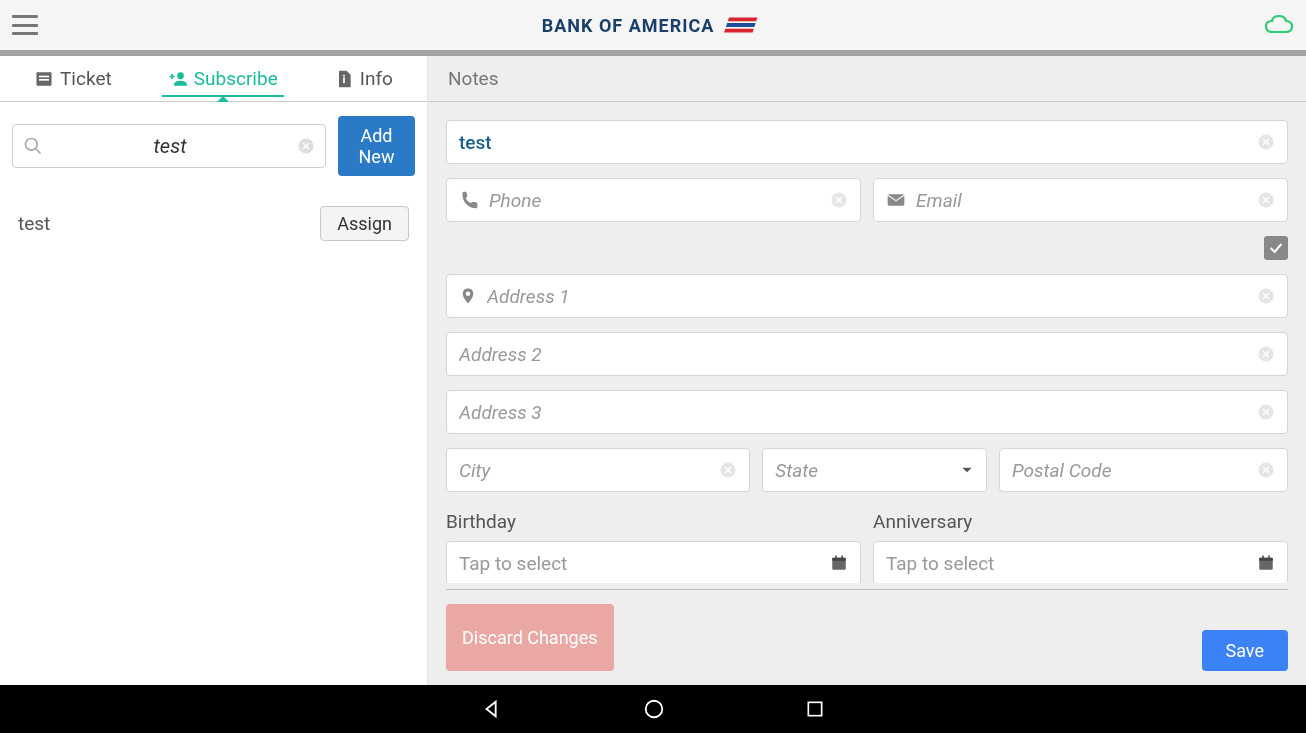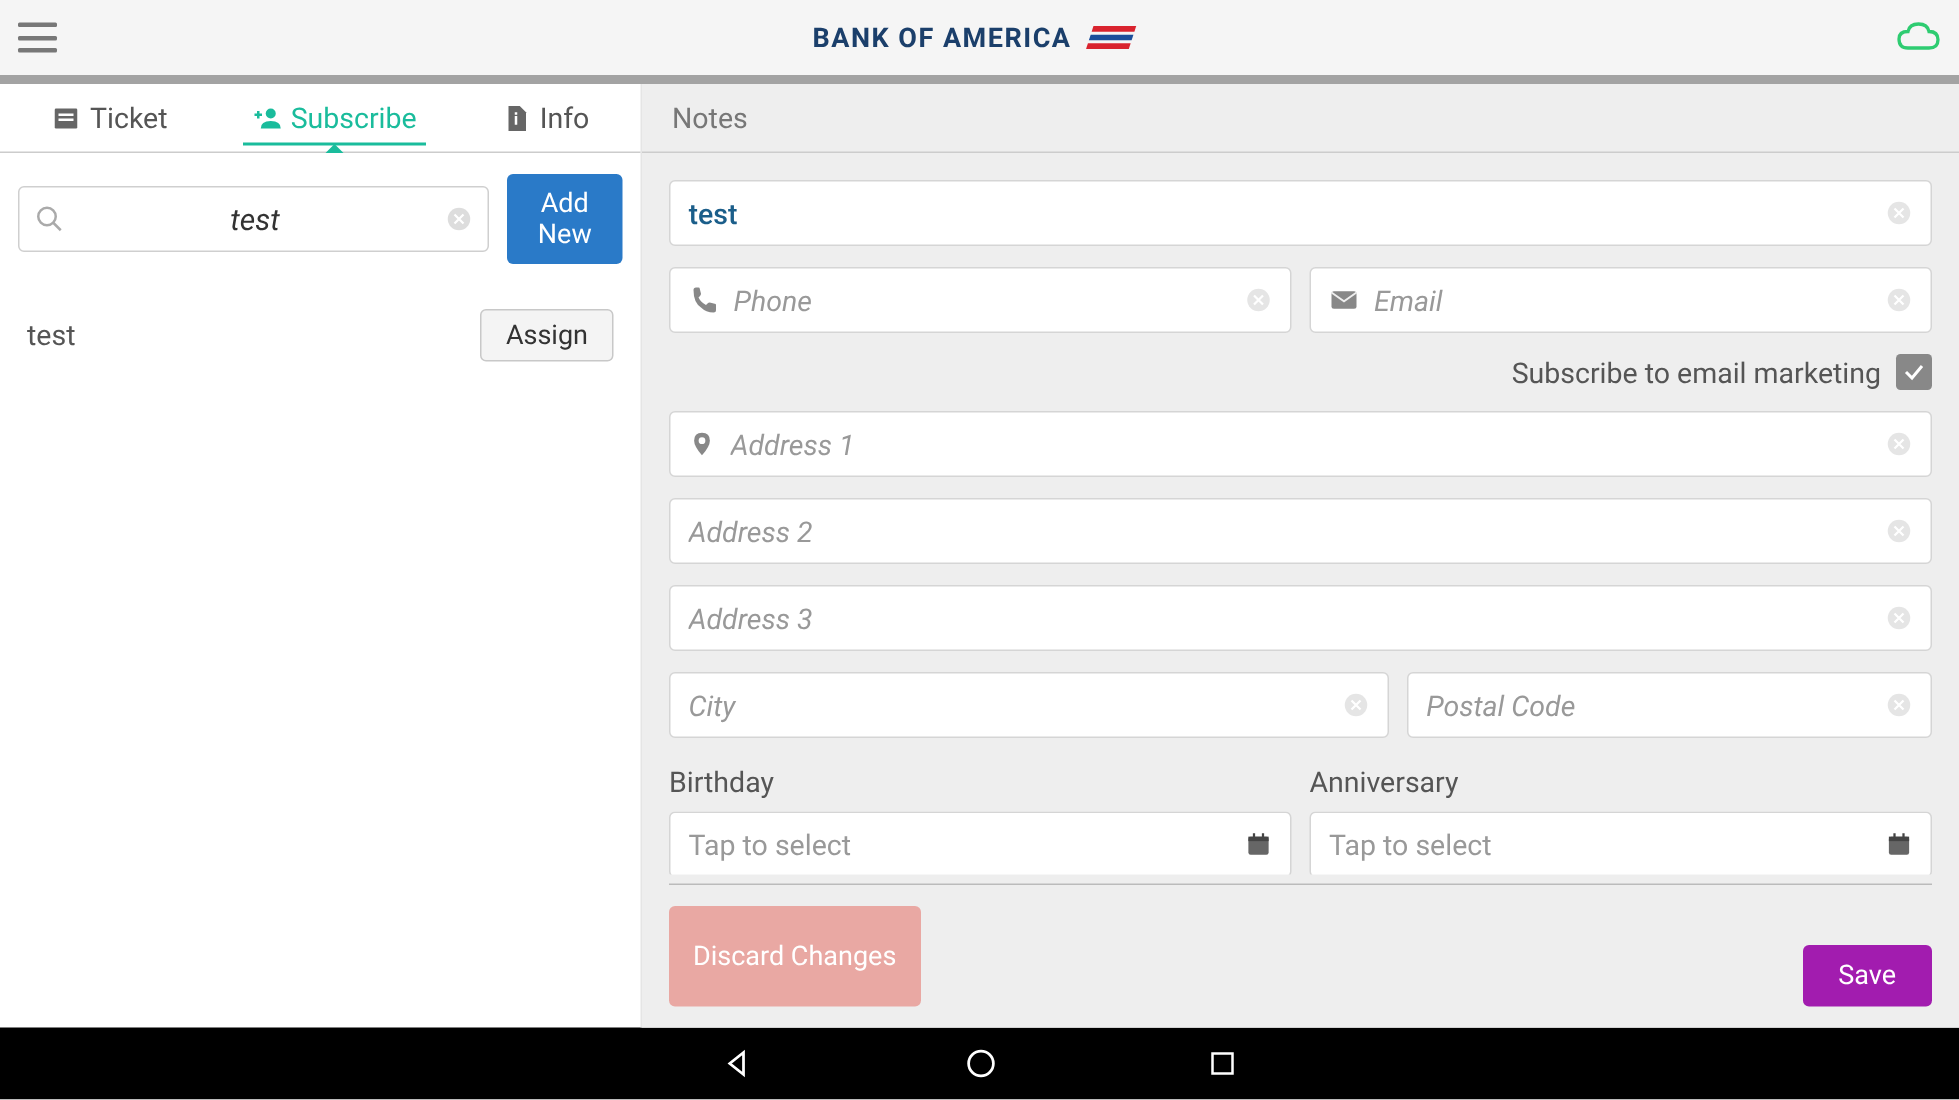--- a/index.html
+++ b/index.html
@@ -89,21 +89,21 @@
   .date-field .cal-icon { color: #666;}
 
   .date-row { display: flex; gap: 12px; margin-top: 8px; height: 42px; overflow: hidden;}
   .date-row .date-field { flex: 1; height: 44px;}
 
   .form-divider { height: 1px; background: #bbb; margin: 6px -0px 0 0;}
 
   
   .action-bar { display: flex; justify-content: space-between; padding: 14px 18px 14px 18px; background: #eeeeee;}
   .discard-btn { background: #e9a8a3; color: #fff; border: none; border-radius: 4px; padding: 10px 16px; font-size: 18px; cursor: pointer;}
-  .save-btn { background: #a21caf; color: #fff; border: none; border-radius: 4px; padding: 10px 24px; font-size: 18px; cursor: pointer; margin-top: 26px;}
+  .save-btn { background: #3b82f6; color: #fff; border: none; border-radius: 4px; padding: 10px 24px; font-size: 18px; cursor: pointer; margin-top: 26px;}
 
   
   .navbar { height: 48px; background: #000; display: flex; align-items: center; justify-content: center; gap: 140px;}
   .navbar .nav-icon { color: #fff; cursor: pointer;}
 
   svg { display: block; }
 </style>
 </head>
 <body>
 
@@ -220,21 +220,20 @@
             </svg>
           <input type="text" placeholder="Email" style="">
           <svg class="clear-icon" width="18" height="18" viewBox="0 0 24 24">
               <circle cx="12" cy="12" r="10" fill="#e5e5e5"></circle>
               <path d="M8 8 L16 16 M16 8 L8 16" stroke="#fff" stroke-width="2"></path>
             </svg>
         </div>
       </div>
 
       <div class="subscribe-row">
-        <span>Subscribe to email marketing</span>
         <div class="checkbox">
           <svg width="16" height="16" viewBox="0 0 24 24" fill="none" stroke="#fff" stroke-width="3">
               <path d="M4 12 L10 18 L20 6"></path>
             </svg>
         </div>
       </div>
 
       <div class="field single">
         <svg class="ficon" width="18" height="22" viewBox="0 0 24 24" fill="#888">
             <path d="M12 2 Q5 2 5 9 Q5 14 12 22 Q19 14 19 9 Q19 2 12 2 Z"></path>
@@ -262,20 +261,26 @@
             <path d="M8 8 L16 16 M16 8 L8 16" stroke="#fff" stroke-width="2"></path>
           </svg>
       </div>
 
       <div class="row">
         <div class="field" style="flex:1.4">
           <input type="text" placeholder="City" style="">
           <svg class="clear-icon" width="18" height="18" viewBox="0 0 24 24">
               <circle cx="12" cy="12" r="10" fill="#e5e5e5"></circle>
               <path d="M8 8 L16 16 M16 8 L8 16" stroke="#fff" stroke-width="2"></path>
+            </svg>
+        </div>
+        <div class="select-field" style="flex:1">
+          <span>State</span>
+          <svg class="chev" width="14" height="14" viewBox="0 0 24 24" fill="#555">
+              <path d="M4 8 L12 16 L20 8 Z"></path>
             </svg>
         </div>
         <div class="field" style="flex:1">
           <input type="text" placeholder="Postal Code" style="">
           <svg class="clear-icon" width="18" height="18" viewBox="0 0 24 24">
               <circle cx="12" cy="12" r="10" fill="#e5e5e5"></circle>
               <path d="M8 8 L16 16 M16 8 L8 16" stroke="#fff" stroke-width="2"></path>
             </svg>
         </div>
       </div>

